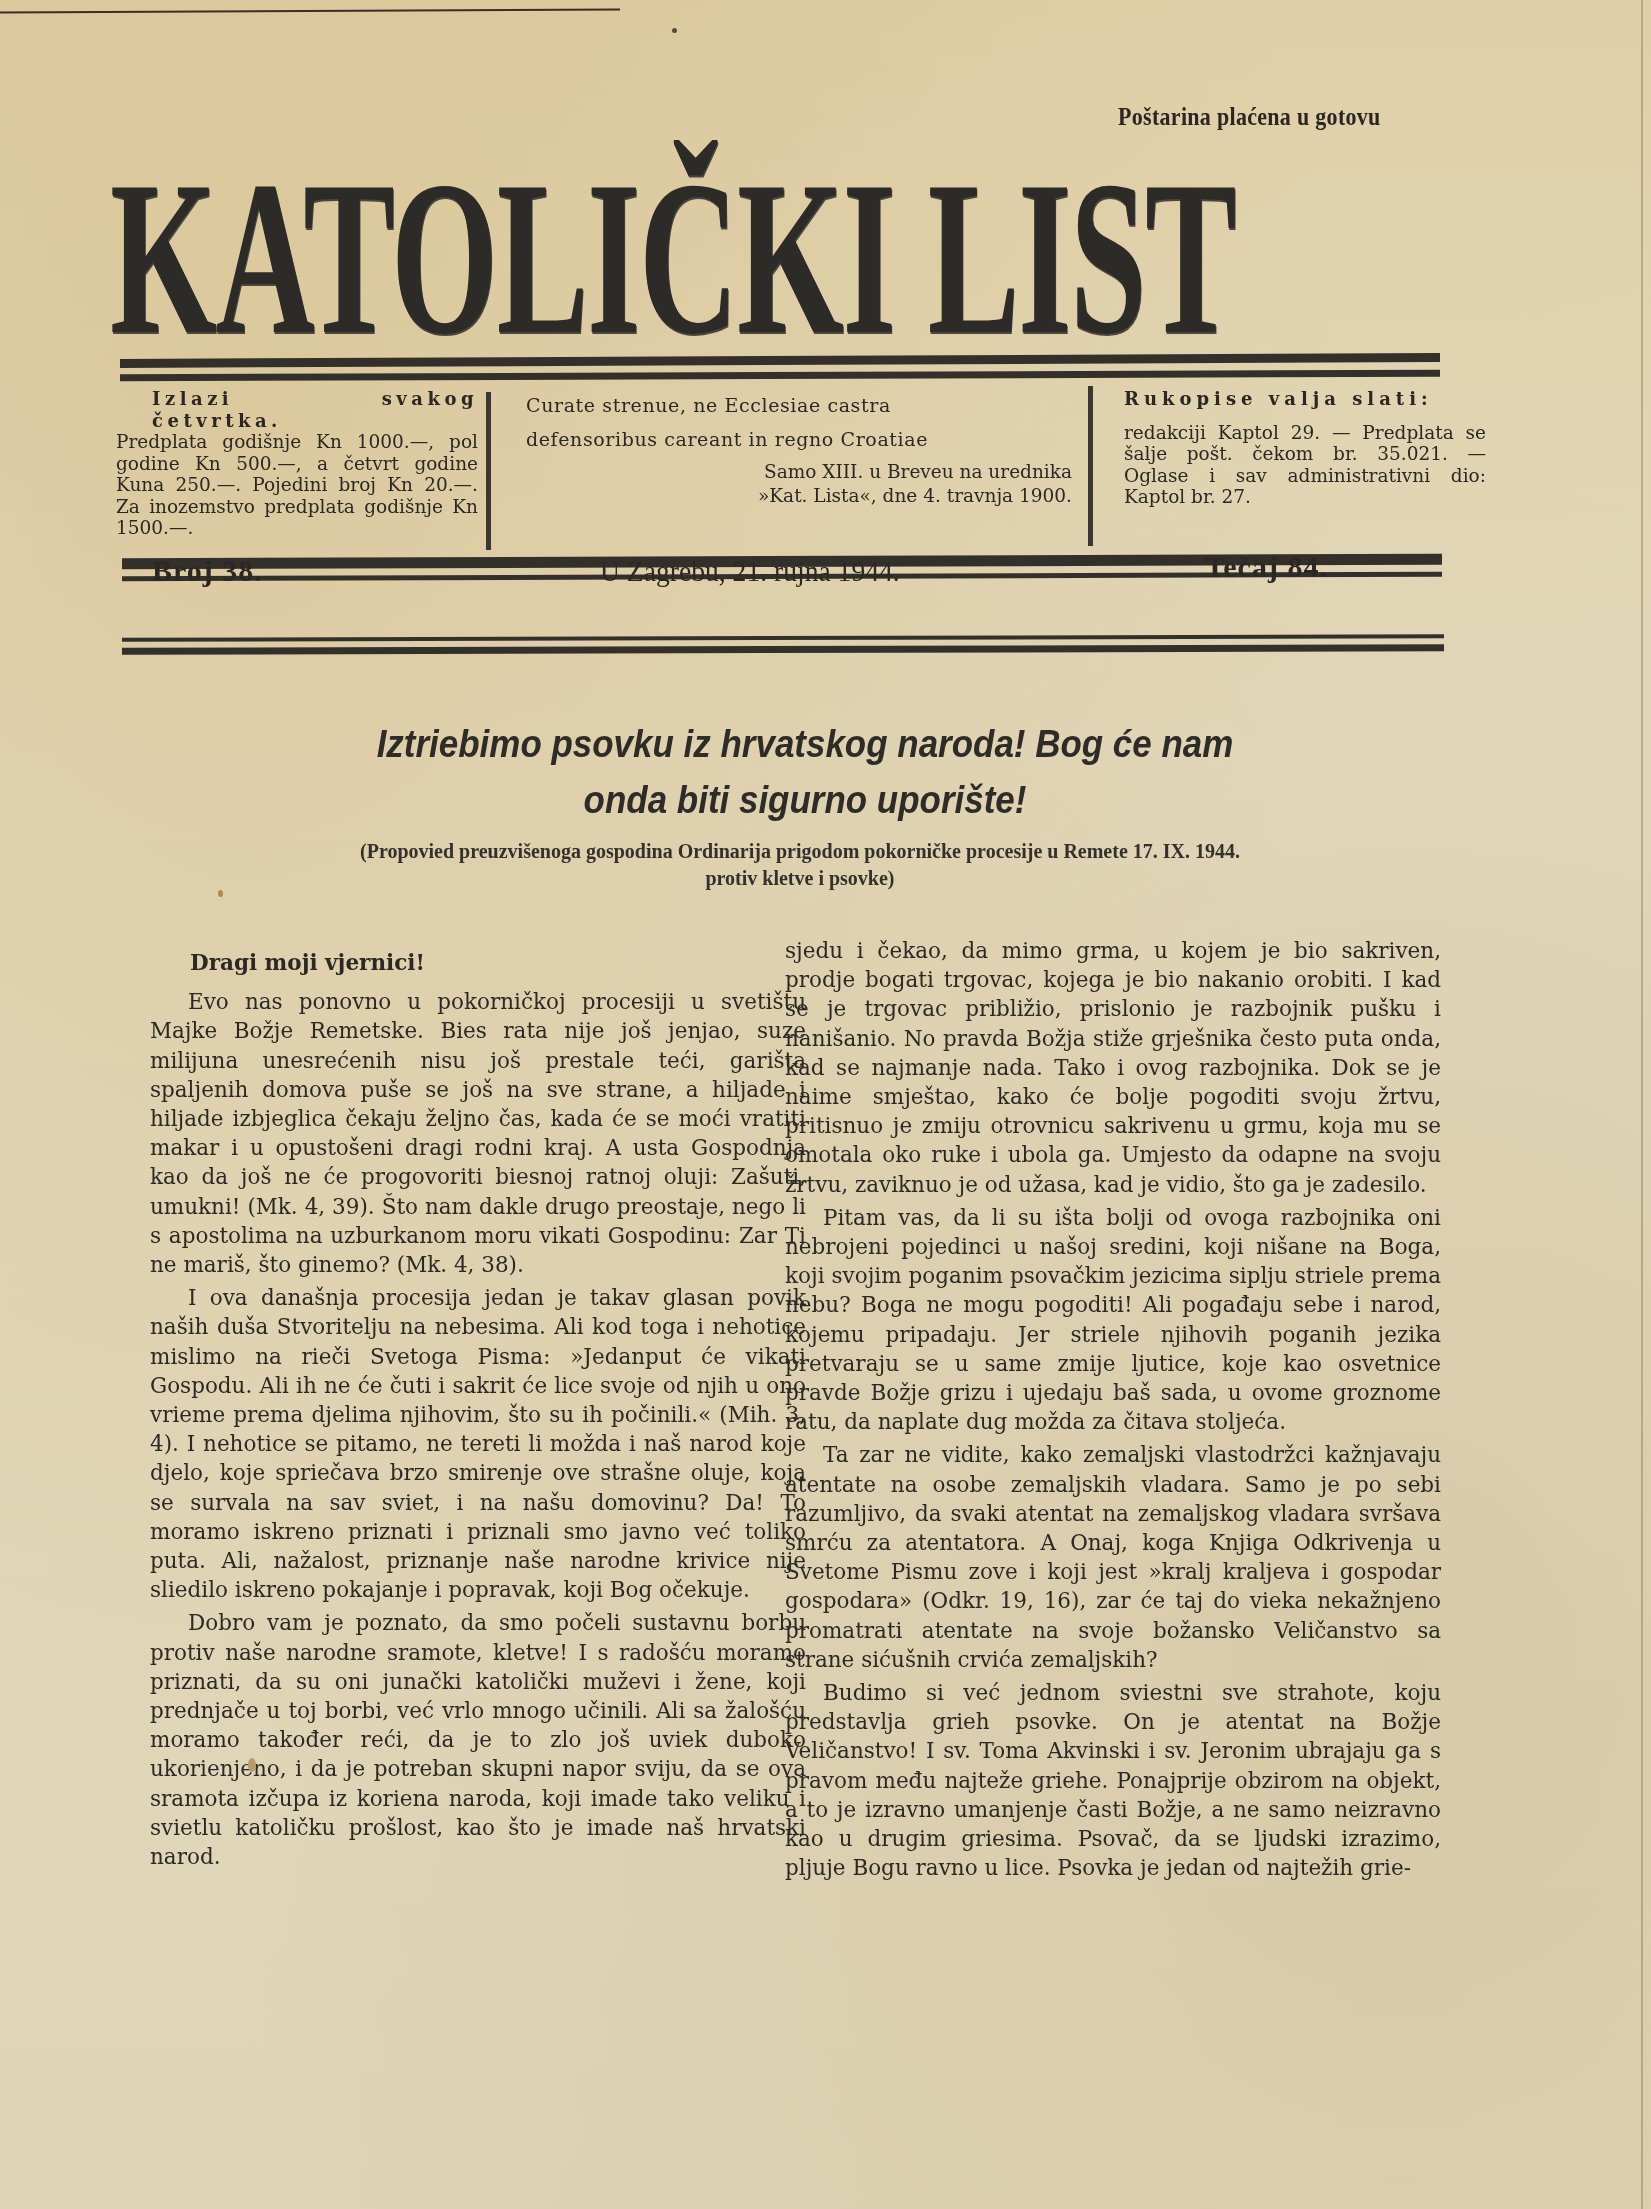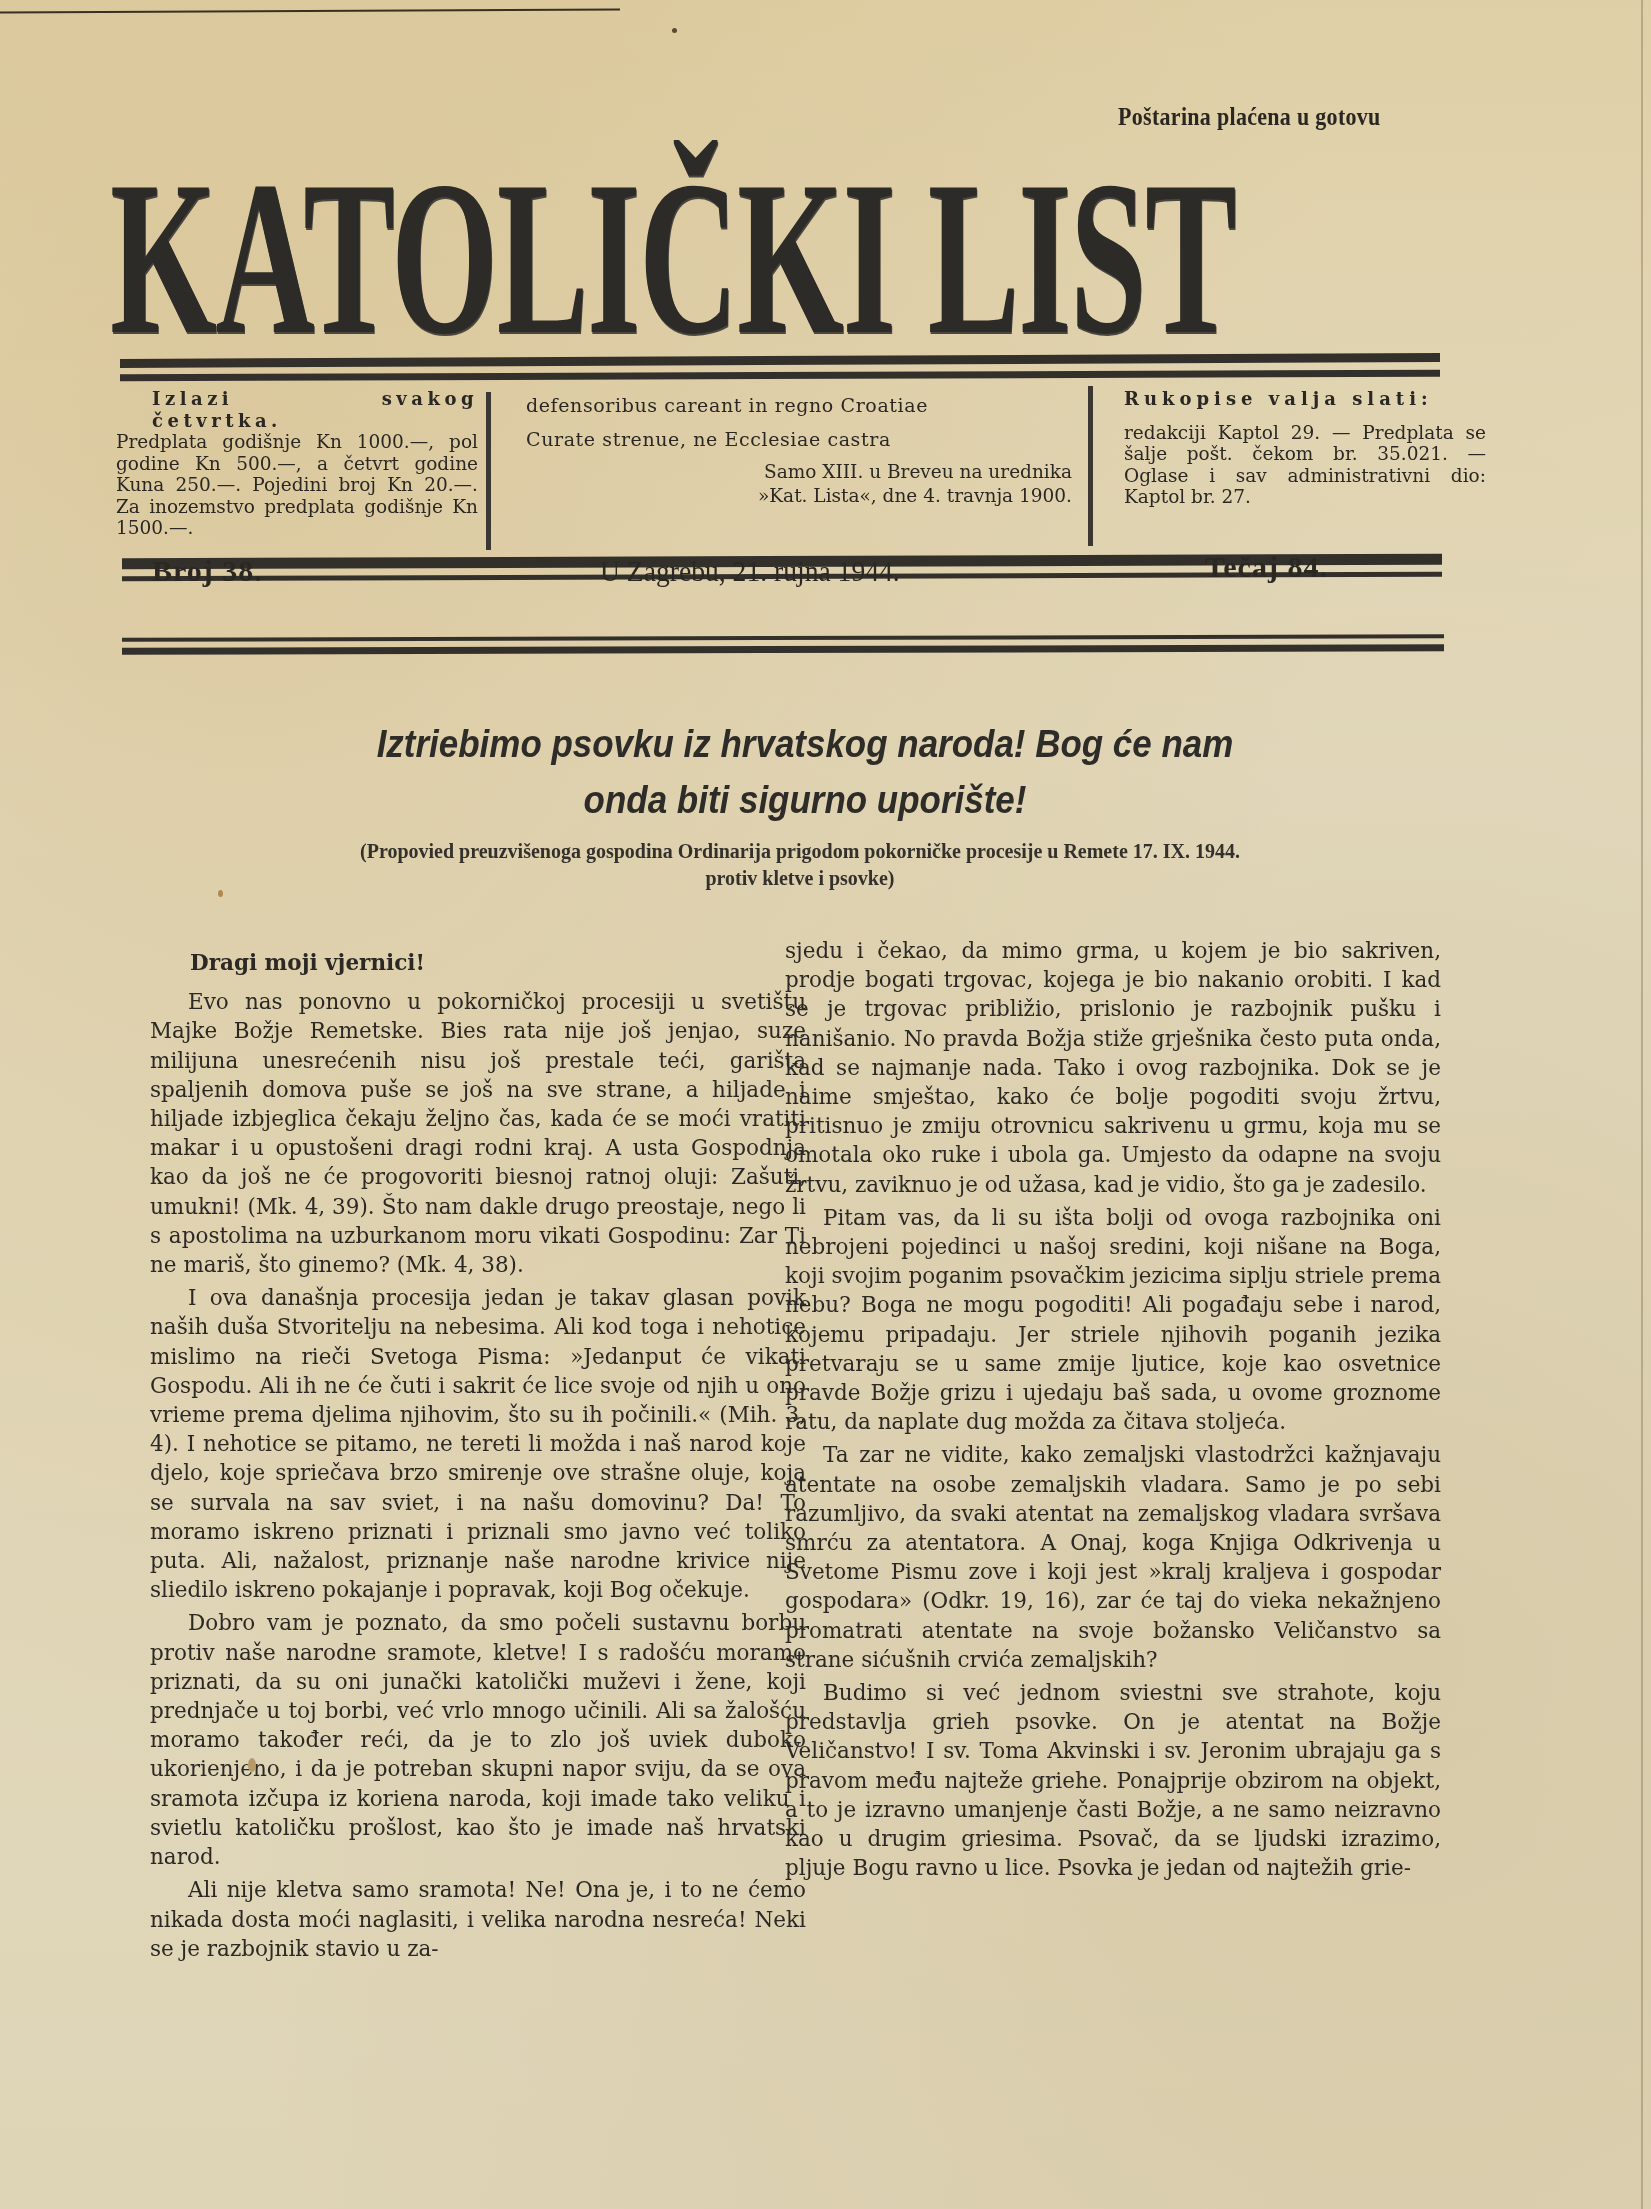--- a/index.html
+++ b/index.html
@@ -74,22 +74,22 @@
 <div class="rule" style="left:120px; top:356px; width:1320px; height:9px; transform:rotate(-0.25deg);"></div>
 <div class="rule" style="left:120px; top:372px; width:1320px; height:7px; transform:rotate(-0.2deg);"></div>
 
 <div class="info-box info-left">
   <div class="head">Izlazi svakog četvrtka.</div>
   <div>Predplata godišnje Kn 1000.—, pol godine Kn 500.—, a četvrt godine Kuna 250.—. Pojedini broj Kn 20.—. Za inozemstvo predplata godišnje Kn 1500.—.</div>
 </div>
 <div class="vbar" style="left:486px; top:392px; height:158px;"></div>
 
 <div class="info-box info-mid">
+  <div class="quote">Curate strenue, ne Ecclesiae castra</div>
   <div class="quote">defensoribus careant in regno Croatiae</div>
-  <div class="quote">Curate strenue, ne Ecclesiae castra</div>
   <div class="cite">
     <div>Samo XIII. u Breveu na urednika</div>
     <div>»Kat. Lista«, dne 4. travnja 1900.</div>
   </div>
 </div>
 <div class="vbar" style="left:1088px; top:386px; height:160px;"></div>
 
 <div class="info-box info-right">
   <div class="head">Rukopise valja slati:</div>
   <div>redakciji Kaptol 29. — Predplata se šalje pošt. čekom br. 35.021. — Oglase i sav administrativni dio: Kaptol br. 27.</div>
@@ -113,21 +113,20 @@
 <div class="subtitle">
   <div>(Propovied preuzvišenoga gospodina Ordinarija prigodom pokorničke procesije u Remete 17. IX. 1944.</div>
   <div>protiv kletve i psovke)</div>
 </div>
 
 <div class="column col-left">
   <p class="greet">Dragi moji vjernici!</p>
   <p>Evo nas ponovno u pokorničkoj procesiji u svetištu Majke Božje Remetske. Bies rata nije još jenjao, suze milijuna unesrećenih nisu još prestale teći, garišta spaljenih domova puše se još na sve strane, a hiljade i hiljade izbjeglica čekaju željno čas, kada će se moći vratiti makar i u opustošeni dragi rodni kraj. A usta Gospodnja kao da još ne će progovoriti biesnoj ratnoj oluji: Zašuti, umukni! (Mk. 4, 39). Što nam dakle drugo preostaje, nego li s apostolima na uzburkanom moru vikati Gospodinu: Zar Ti ne mariš, što ginemo? (Mk. 4, 38).</p>
   <p>I ova današnja procesija jedan je takav glasan povik naših duša Stvoritelju na nebesima. Ali kod toga i nehotice mislimo na rieči Svetoga Pisma: »Jedanput će vikati Gospodu. Ali ih ne će čuti i sakrit će lice svoje od njih u ono vrieme prema djelima njihovim, što su ih počinili.« (Mih. 3, 4). I nehotice se pitamo, ne tereti li možda i naš narod koje djelo, koje spriečava brzo smirenje ove strašne oluje, koja se survala na sav sviet, i na našu domovinu? Da! To moramo iskreno priznati i priznali smo javno već toliko puta. Ali, nažalost, priznanje naše narodne krivice nije sliedilo iskreno pokajanje i popravak, koji Bog očekuje.</p>
   <p>Dobro vam je poznato, da smo počeli sustavnu borbu protiv naše narodne sramote, kletve! I s radošću moramo priznati, da su oni junački katolički muževi i žene, koji prednjače u toj borbi, već vrlo mnogo učinili. Ali sa žalošću moramo također reći, da je to zlo još uviek duboko ukorienjeno, i da je potreban skupni napor sviju, da se ova sramota izčupa iz koriena naroda, koji imade tako veliku i svietlu katoličku prošlost, kao što je imade naš hrvatski narod.</p>
-  <p>Ali nije kletva samo sramota! Ne! Ona je, i to ne ćemo nikada dosta moći naglasiti, i velika narodna nesreća! Neki se je razbojnik stavio u za-</p>
 </div>
 
 <div class="column col-right">
   <p class="cont">sjedu i čekao, da mimo grma, u kojem je bio sakriven, prodje bogati trgovac, kojega je bio nakanio orobiti. I kad se je trgovac približio, prislonio je razbojnik pušku i nanišanio. No pravda Božja stiže grješnika često puta onda, kad se najmanje nada. Tako i ovog razbojnika. Dok se je naime smještao, kako će bolje pogoditi svoju žrtvu, pritisnuo je zmiju otrovnicu sakrivenu u grmu, koja mu se omotala oko ruke i ubola ga. Umjesto da odapne na svoju žrtvu, zaviknuo je od užasa, kad je vidio, što ga je zadesilo.</p>
   <p>Pitam vas, da li su išta bolji od ovoga razbojnika oni nebrojeni pojedinci u našoj sredini, koji nišane na Boga, koji svojim poganim psovačkim jezicima siplju striele prema nebu? Boga ne mogu pogoditi! Ali pogađaju sebe i narod, kojemu pripadaju. Jer striele njihovih poganih jezika pretvaraju se u same zmije ljutice, koje kao osvetnice pravde Božje grizu i ujedaju baš sada, u ovome groznome ratu, da naplate dug možda za čitava stoljeća.</p>
   <p>Ta zar ne vidite, kako zemaljski vlastodržci kažnjavaju atentate na osobe zemaljskih vladara. Samo je po sebi razumljivo, da svaki atentat na zemaljskog vladara svršava smrću za atentatora. A Onaj, koga Knjiga Odkrivenja u Svetome Pismu zove i koji jest »kralj kraljeva i gospodar gospodara» (Odkr. 19, 16), zar će taj do vieka nekažnjeno promatrati atentate na svoje božansko Veličanstvo sa strane sićušnih crvića zemaljskih?</p>
   <p>Budimo si već jednom sviestni sve strahote, koju predstavlja grieh psovke. On je atentat na Božje Veličanstvo! I sv. Toma Akvinski i sv. Jeronim ubrajaju ga s pravom među najteže griehe. Ponajprije obzirom na objekt, a to je izravno umanjenje časti Božje, a ne samo neizravno kao u drugim griesima. Psovač, da se ljudski izrazimo, pljuje Bogu ravno u lice. Psovka je jedan od najtežih grie-</p>
 </div>
 
 <div class="speck" style="left:672px; top:28px; width:5px; height:5px;"></div>

